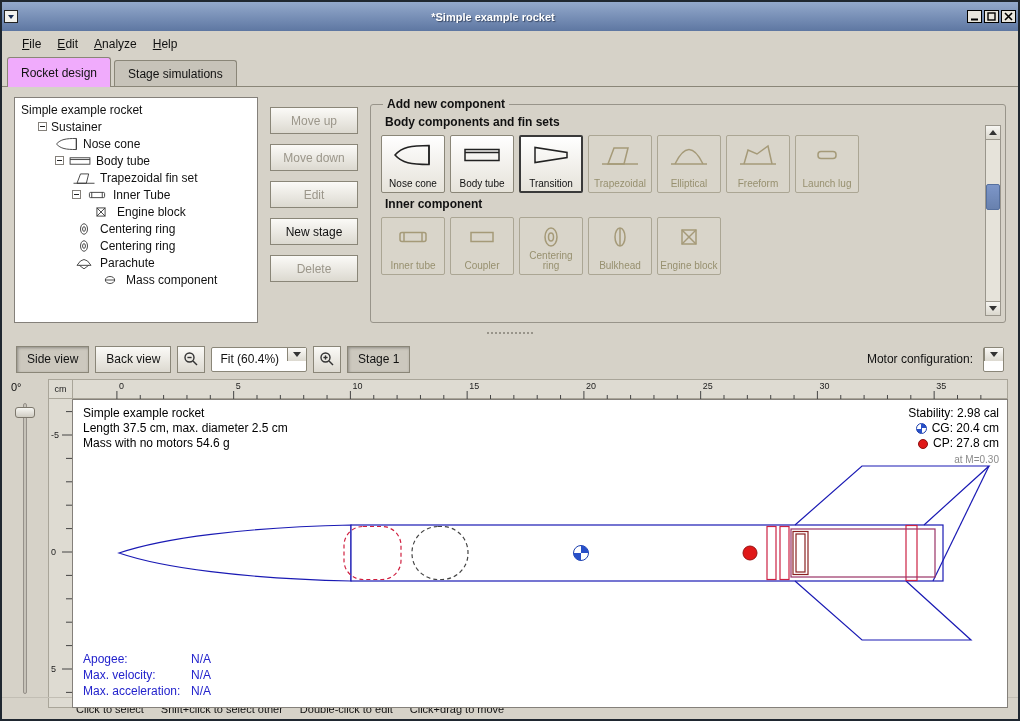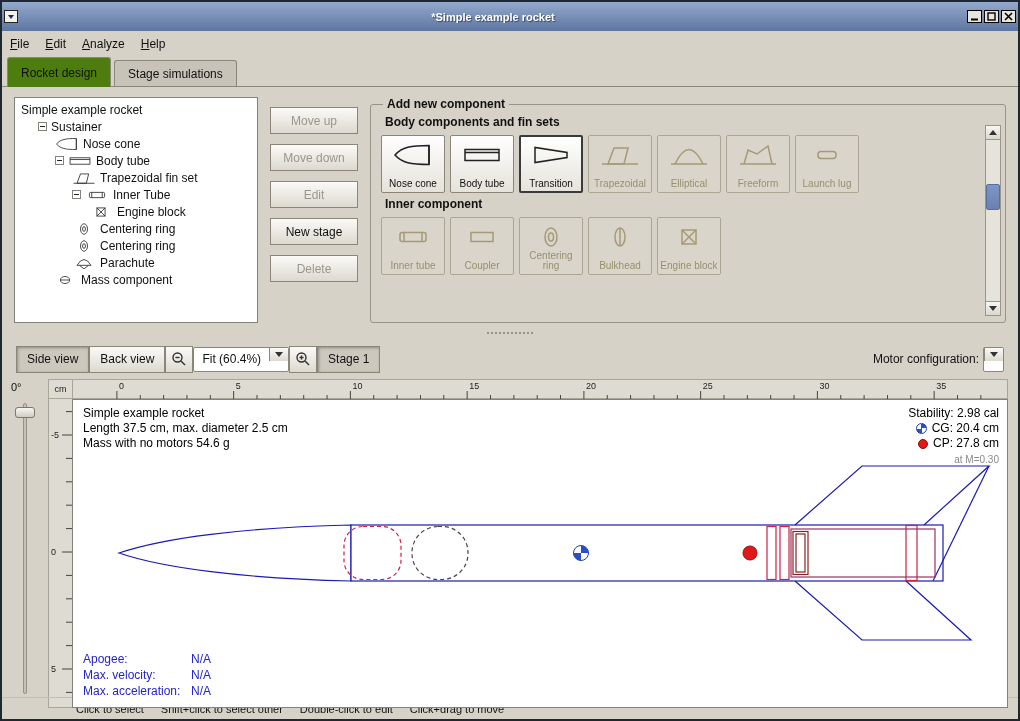--- a/index.html
+++ b/index.html
@@ -14,29 +14,29 @@
   .tb-icon{width:14px;height:13px;background:#f2f1ec;border:1px solid #222;margin-right:3px;
     display:flex;align-items:center;justify-content:center;flex:none}
   .tb-icon::after{content:"";border:3px solid transparent;border-top:4px solid #1b2f55;margin-top:3px}
   .tb-title{flex:1;text-align:center;color:#fff;font-weight:bold;font-size:11px;
     text-shadow:1px 1px 1px rgba(20,30,50,.6);white-space:nowrap;overflow:hidden}
   .win-btn{width:15px;height:13px;background:#e8e5dd;border:1px solid #000;margin-left:2px;flex:none;
     display:flex;align-items:center;justify-content:center}
   .win-btn svg{display:block}
 
   
-  .menubar{height:25px;flex:none;display:flex;align-items:center;padding-left:0}
+  .menubar{height:25px;flex:none;display:flex;align-items:center;padding-left:12px}
   .menu-item{display:inline-block;padding:3px 8px;cursor:default}
   .menu-item::first-letter{text-decoration:underline}
 
   
   .tabbar{height:31px;flex:none;display:flex;align-items:flex-end;padding-left:5px;border-bottom:1px solid #8a8678}
   .tab{padding:6px 13px 5px;border:1px solid #8a8678;border-bottom:none;border-radius:3px 3px 0 0;
     background:#c7c3b9;margin-right:3px;cursor:default;white-space:nowrap}
-  .tab.active{background:#4d7c0f;padding-top:8px;margin-bottom:-1px;padding-bottom:7px}
+  .tab.active{background:#f0abfc;padding-top:8px;margin-bottom:-1px;padding-bottom:7px}
 
   
   .top{height:240px;flex:none;display:flex;gap:12px;padding:10px 12px 4px}
   .tree-panel{width:244px;flex:none;background:#fff;border:1px solid #84807a;padding:3px 0;overflow:hidden}
   .tree-row{height:17px;display:flex;align-items:center;gap:4px;white-space:nowrap;cursor:default}
   .expander{width:9px;height:9px;border:1px solid #84807a;background:#fff;position:relative;flex:none}
   .expander span{position:absolute;left:1px;right:1px;top:3px;height:1px;background:#222}
   .ticon{flex:none;display:flex;color:#333}
   .tlabel{font-size:12px}
 
@@ -70,21 +70,21 @@
   .sarrow.up i{border-bottom:5px solid #333;margin-top:-4px}
   .sarrow.down i{border-top:5px solid #333;margin-bottom:-4px}
   .sthumb{width:14px;height:26px;margin-top:44px;flex:none;border:1px solid #56709e;border-radius:2px;
     background:linear-gradient(var(--selection-blue,#7d96c8),#6881ae)}
 
   
   .splitter{height:12px;flex:none;display:flex;align-items:center;justify-content:center}
   .grip{width:46px;border-top:2px dotted #98948a;height:0}
 
   
-  .toolbar{height:40px;flex:none;display:flex;align-items:center;padding:0 14px;}
+  .toolbar{height:40px;flex:none;display:flex;align-items:center;padding:0 14px;gap:6px}
   .toolbar .spacer{flex:1}
   .icon-btn{width:28px;padding:0}
   .combo{height:25px;border:1px solid #8a8678;background:#fff;display:flex;align-items:flex-start;border-radius:2px;cursor:default}
   .combo .val{padding:4px 8px 0;font-size:12px;white-space:nowrap}
   .combo .arrowbox{width:19px;border-left:1px solid #8a8678;background:linear-gradient(#fbfaf7,#dcd9d0);
     display:flex;align-items:center;justify-content:center}
   .combo .arrowbox i{border:4px solid transparent;border-top:5px solid #333;display:block;margin-top:4px}
   .mc-label{margin-right:4px;white-space:nowrap}
   .combo.wide .val{min-width:140px}
   .stage-btn{}
@@ -244,21 +244,21 @@
         <div class="tree-row" style="padding-left: 57px;">
           <span class="ticon">
             <svg width="24" height="14" viewBox="0 0 40 24" fill="none" stroke="currentColor" stroke-width="1.5">
               <path d="M8,16 Q20,-4 32,16 Z"></path>
               <line x1="12" y1="16" x2="20" y2="22"></line>
               <line x1="28" y1="16" x2="20" y2="22"></line>
             </svg>
           </span>
           <span class="tlabel">Parachute</span>
         </div>
-        <div class="tree-row" style="padding-left: 38px;">
+        <div class="tree-row" style="padding-left: 83px;">
           <span class="ticon">
             <svg width="24" height="14" viewBox="0 0 40 24" fill="none" stroke="currentColor" stroke-width="1.5">
               <ellipse cx="20" cy="12" rx="8" ry="6"></ellipse>
               <line x1="12" y1="12" x2="28" y2="12"></line>
             </svg>
           </span>
           <span class="tlabel">Mass component</span>
         </div>
       </div>
     <div class="actions" id="actions">

